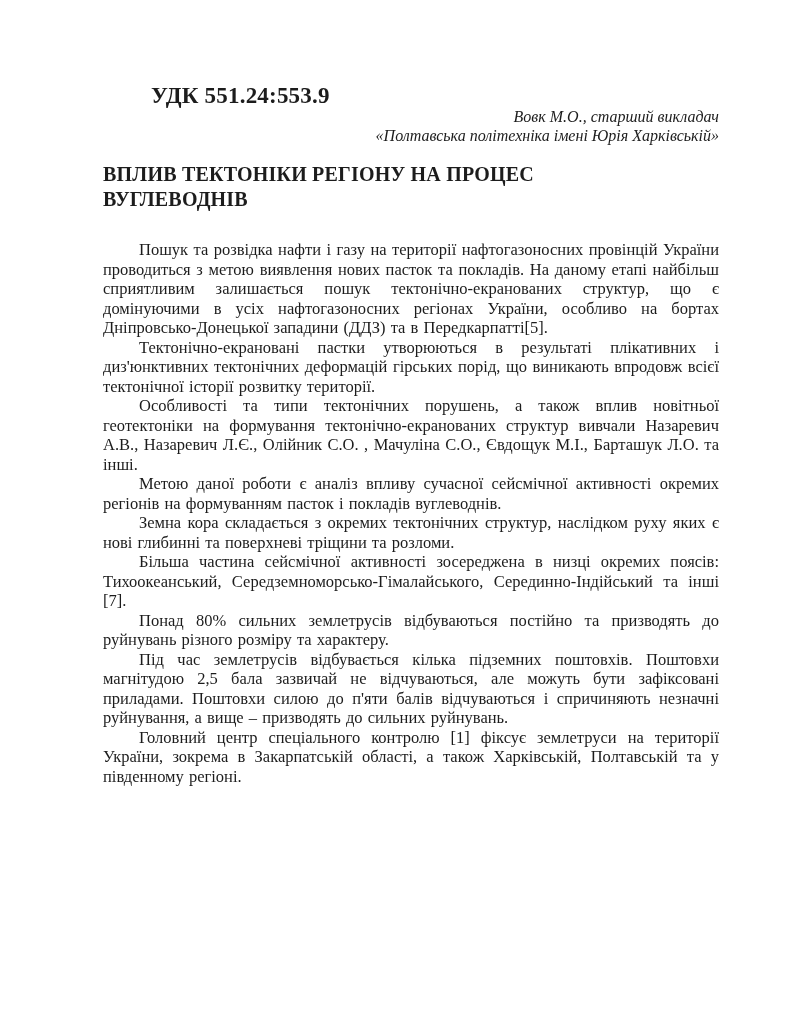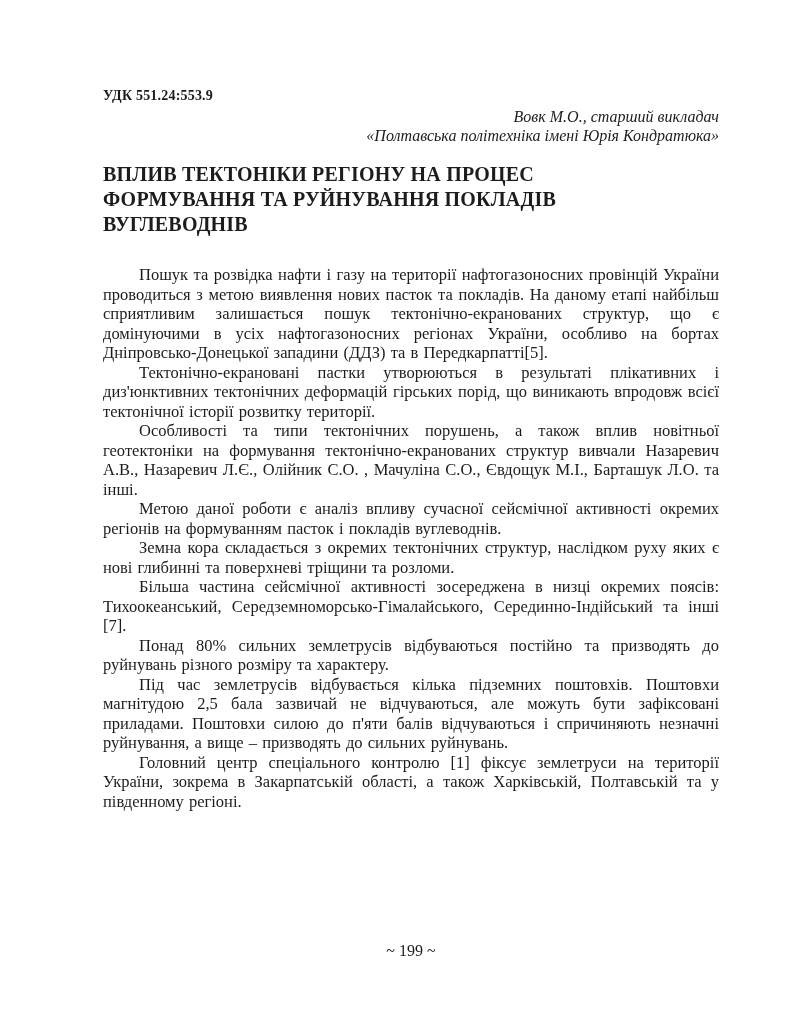--- a/index.html
+++ b/index.html
@@ -16,24 +16,25 @@
     font-family: "Liberation Serif", "DejaVu Serif", serif;
     color: #1c1c1c;
   }
   .content {
     position: absolute;
     left: 103px;
     top: 86px;
     width: 616px;
   }
   .udc {
-    font-size: 14px;
+    font-size: 23px;
     font-weight: bold;
     line-height: 20px;
     letter-spacing: 0.2px;
+    margin-left: 48px;
   }
   .byline {
     margin-top: 1px;
     text-align: right;
     font-style: italic;
     font-size: 16px;
     line-height: 19px;
   }
   .article-title {
     margin-top: 17px;
@@ -67,37 +68,35 @@
 </head>
 <body>
 
 <div class="page">
   <div class="content">
 
     <div class="udc">УДК 551.24:553.9</div>
 
     <div class="byline">
       <div>Вовк М.О., старший викладач</div>
-      <div>«Полтавська політехніка імені Юрія Кондратюка»</div>
+      <div>«Полтавська політехніка імені Юрія Харківській»</div>
     </div>
 
     <div class="article-title">
       <div>ВПЛИВ ТЕКТОНІКИ РЕГІОНУ НА ПРОЦЕС</div>
-      <div>ФОРМУВАННЯ ТА РУЙНУВАННЯ ПОКЛАДІВ</div>
       <div>ВУГЛЕВОДНІВ</div>
     </div>
 
     <div class="body-text">
       <p>Пошук та розвідка нафти і газу на території нафтогазоносних провінцій України проводиться з метою виявлення нових пасток та покладів. На даному етапі найбільш сприятливим залишається пошук тектонічно-екранованих структур, що є домінуючими в усіх нафтогазоносних регіонах України, особливо на бортах Дніпровсько-Донецької западини (ДДЗ) та в Передкарпатті[5].</p>
       <p>Тектонічно-екрановані пастки утворюються в результаті плікативних і диз'юнктивних тектонічних деформацій гірських порід, що виникають впродовж всієї тектонічної історії розвитку території.</p>
       <p>Особливості та типи тектонічних порушень, а також вплив новітньої геотектоніки на формування тектонічно-екранованих структур вивчали Назаревич А.В.,  Назаревич Л.Є.,  Олійник С.О. ,  Мачуліна С.О., Євдощук М.І., Барташук Л.О. та інші.</p>
       <p>Метою даної роботи є аналіз впливу сучасної сейсмічної активності окремих регіонів на формуванням пасток і покладів вуглеводнів.</p>
       <p>Земна кора складається з окремих тектонічних структур, наслідком руху яких є нові глибинні та поверхневі тріщини та розломи.</p>
       <p>Більша частина сейсмічної активності зосереджена в низці окремих поясів: Тихоокеанський, Середземноморсько-Гімалайського, Серединно-Індійський та інші [7].</p>
       <p>Понад 80% сильних землетрусів відбуваються постійно та призводять до руйнувань різного розміру та характеру.</p>
       <p>Під час землетрусів відбувається кілька підземних поштовхів. Поштовхи магнітудою 2,5 бала зазвичай не відчуваються, але можуть бути зафіксовані приладами. Поштовхи силою до п'яти балів відчуваються і спричиняють незначні руйнування, а вище – призводять до сильних руйнувань.</p>
       <p>Головний центр спеціального контролю [1] фіксує землетруси на території України, зокрема в Закарпатській області, а також Харківській, Полтавській та у південному регіоні.</p>
     </div>
 
   </div>
 
-  <div class="footer">~ 199 ~</div>
 </div>
 
 </body></html>

